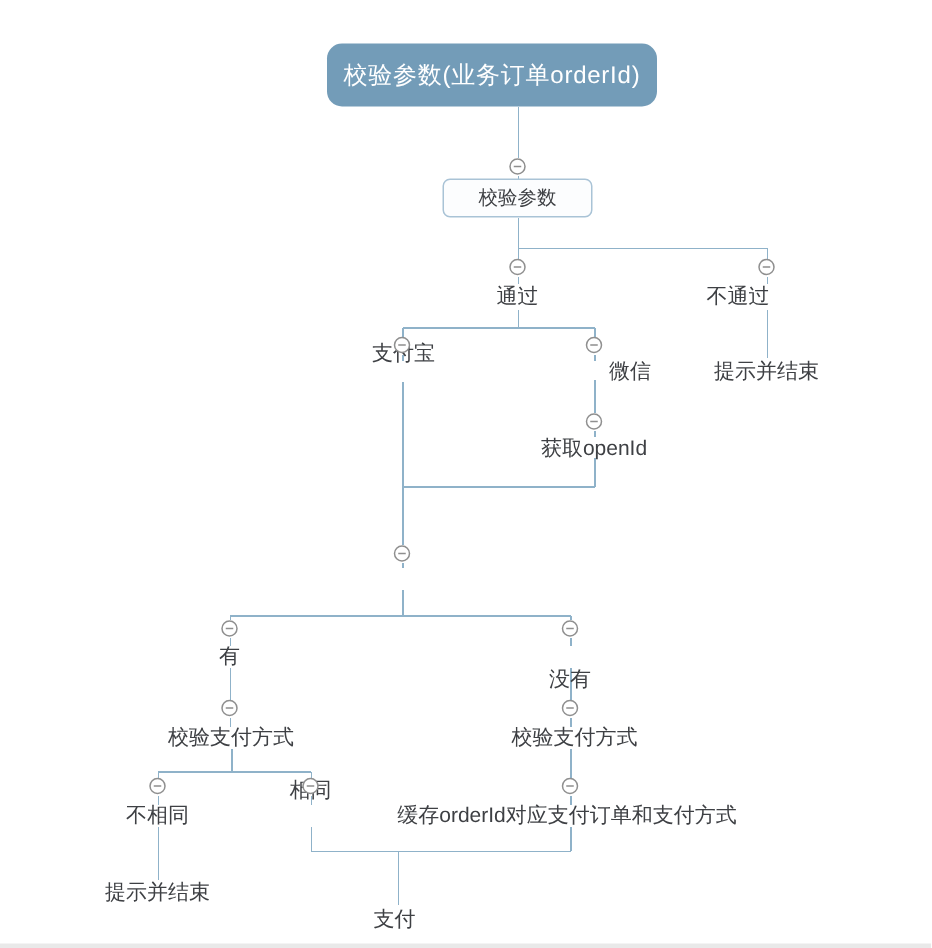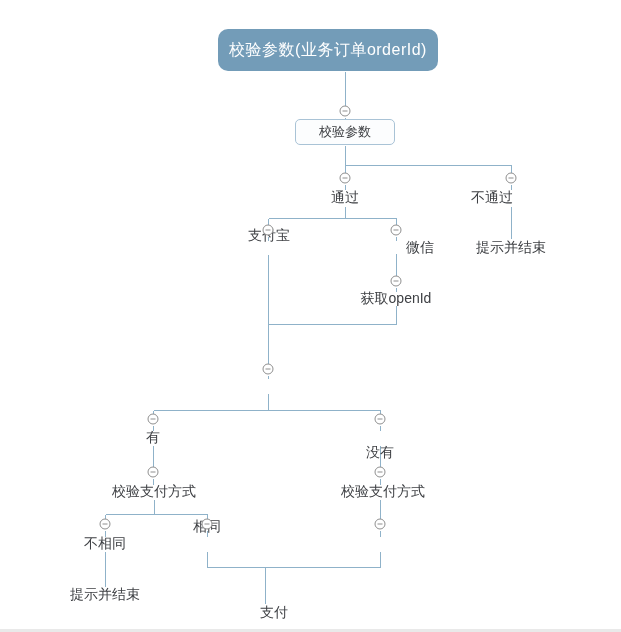--- a/index.html
+++ b/index.html
@@ -101,22 +101,23 @@
   <div class="label" style="left:269px;top:227px">支付宝</div>
   <div class="label" style="left:420px;top:239px">微信</div>
   <div class="label" style="left:511px;top:239px">提示并结束</div>
   <div class="label" style="left:396px;top:290px">获取openId</div>
   <div class="label" style="left:153px;top:429px">有</div>
   <div class="label" style="left:380px;top:444px">没有</div>
   <div class="label" style="left:154px;top:483px">校验支付方式</div>
   <div class="label" style="left:383px;top:483px">校验支付方式</div>
   <div class="label" style="left:105px;top:535px">不相同</div>
   <div class="label" style="left:207px;top:518px">相同</div>
+  <div class="label" style="left:378px;top:535px">缓存orderId对应支付订单和支付方式</div>
   <div class="label" style="left:105px;top:586px">提示并结束</div>
-  <div class="label" style="left:274px;top:604px">支付</div>
+  <div class="label" style="left:263px;top:604px">支付</div>
 
   <div class="bottom-edge"></div>
 <div class="toggle" style="left: 345px; top: 111px;"></div>
     <div class="toggle" style="left: 345px; top: 178px;"></div>
     <div class="toggle" style="left: 511px; top: 178px;"></div>
     <div class="toggle" style="left: 268px; top: 230px;"></div>
     <div class="toggle" style="left: 396px; top: 230px;"></div>
     <div class="toggle" style="left: 396px; top: 281px;"></div>
     <div class="toggle" style="left: 268px; top: 369px;"></div>
     <div class="toggle" style="left: 153px; top: 419px;"></div>

